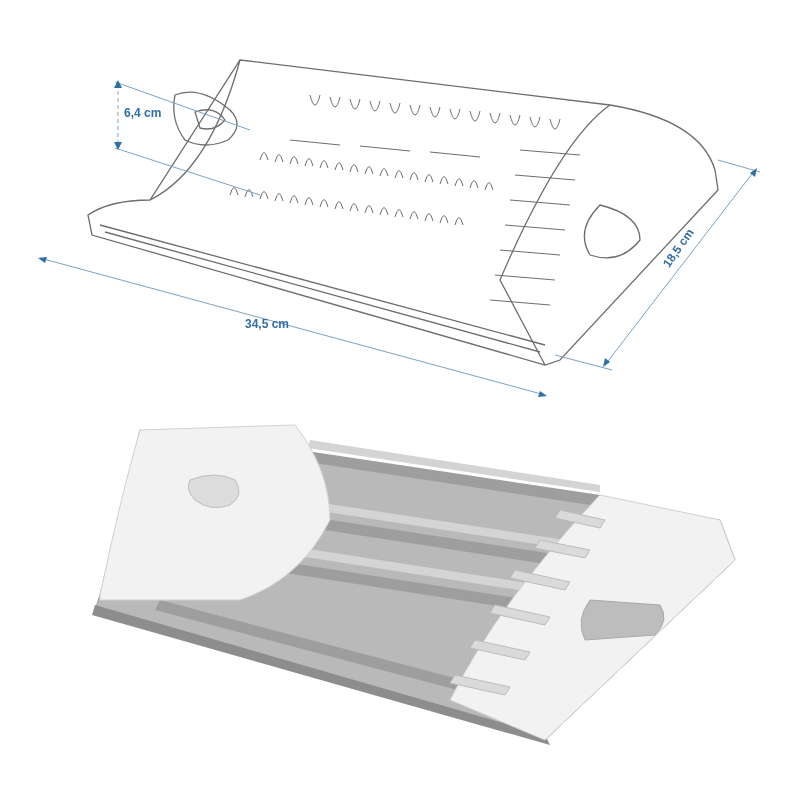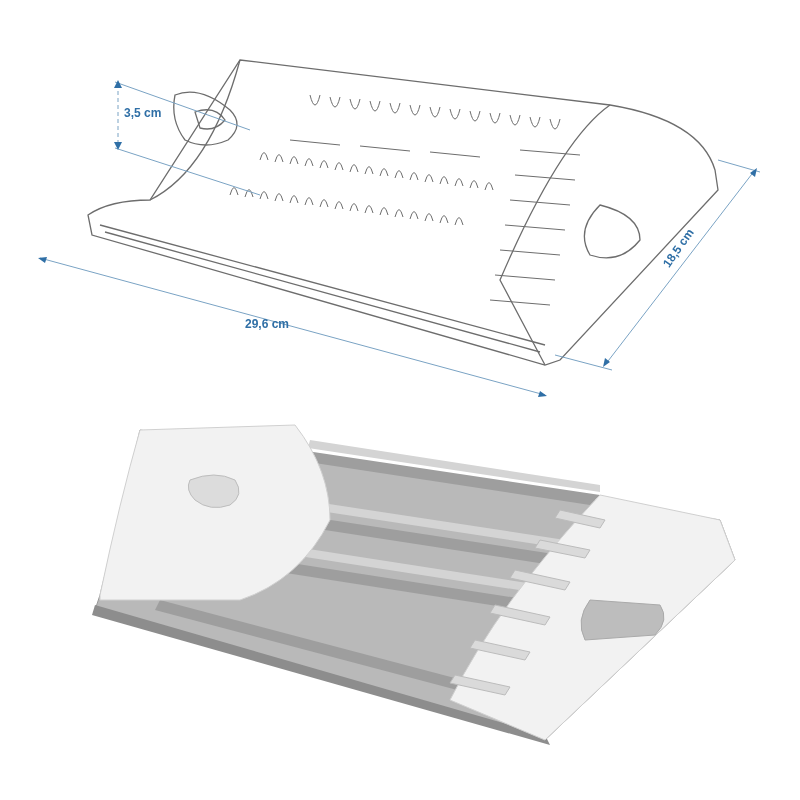--- a/index.html
+++ b/index.html
@@ -80,15 +80,15 @@
       <path d="M 560 510 l 45 10 l -5 8 l -45 -10 Z"></path>
       <path d="M 540 540 l 50 10 l -5 8 l -50 -10 Z"></path>
       <path d="M 515 570 l 55 12 l -5 8 l -55 -12 Z"></path>
       <path d="M 495 605 l 55 12 l -5 8 l -55 -12 Z"></path>
       <path d="M 475 640 l 55 12 l -5 8 l -55 -12 Z"></path>
       <path d="M 455 675 l 55 12 l -5 8 l -55 -12 Z"></path>
     </g>
   </g>
 </svg>
 
-<div class="dim-label" style="left:124px; top:106px;">3,5 cm</div>
-<div class="dim-label" style="left:245px; top:317px;">29,6 cm</div>
+<div class="dim-label" style="left:124px; top:106px;">6,4 cm</div>
+<div class="dim-label" style="left:245px; top:317px;">34,5 cm</div>
 <div class="dim-label" style="left:660px; top:262px; transform:rotate(-55deg); transform-origin:left top;">18,5 cm</div>
 
 </body></html>

